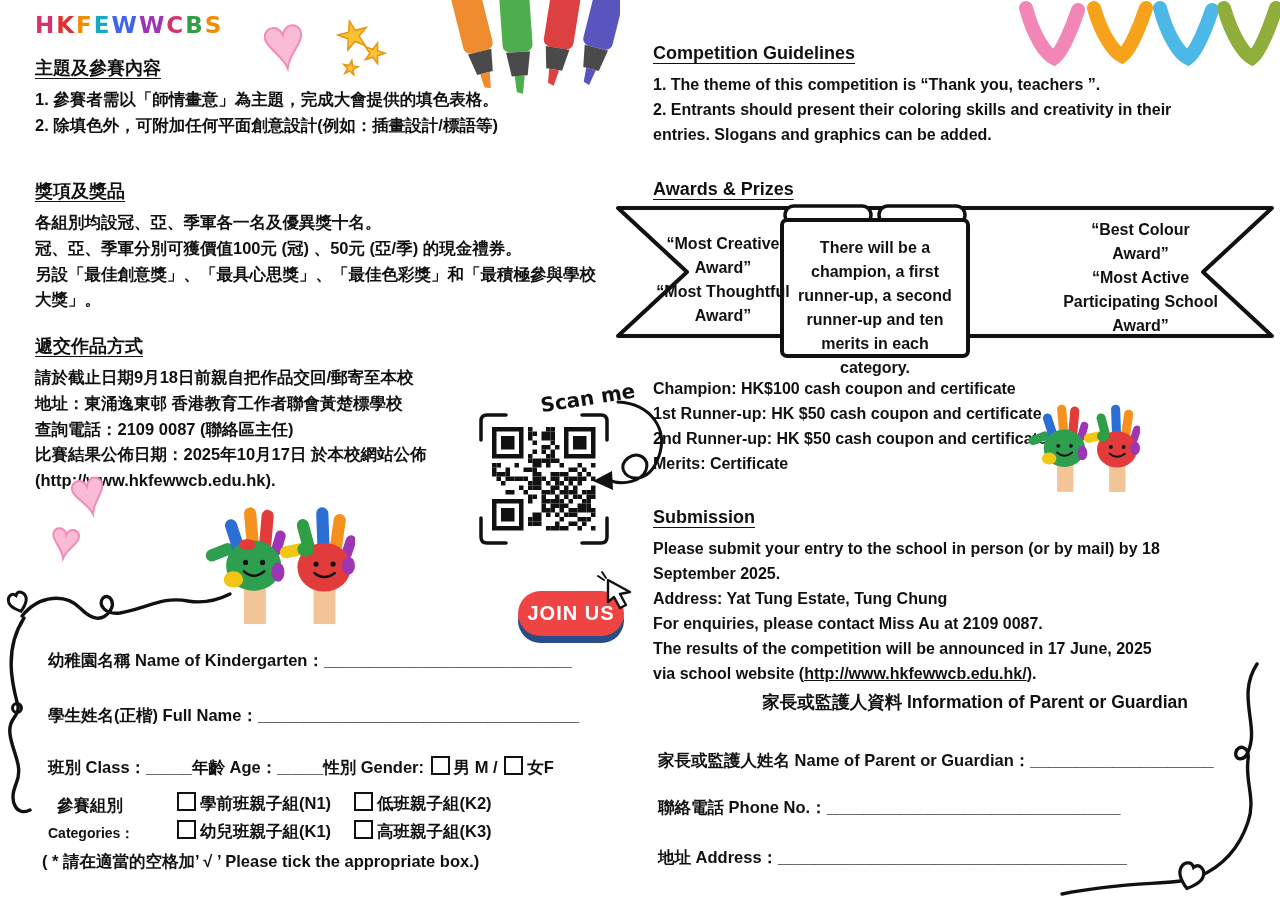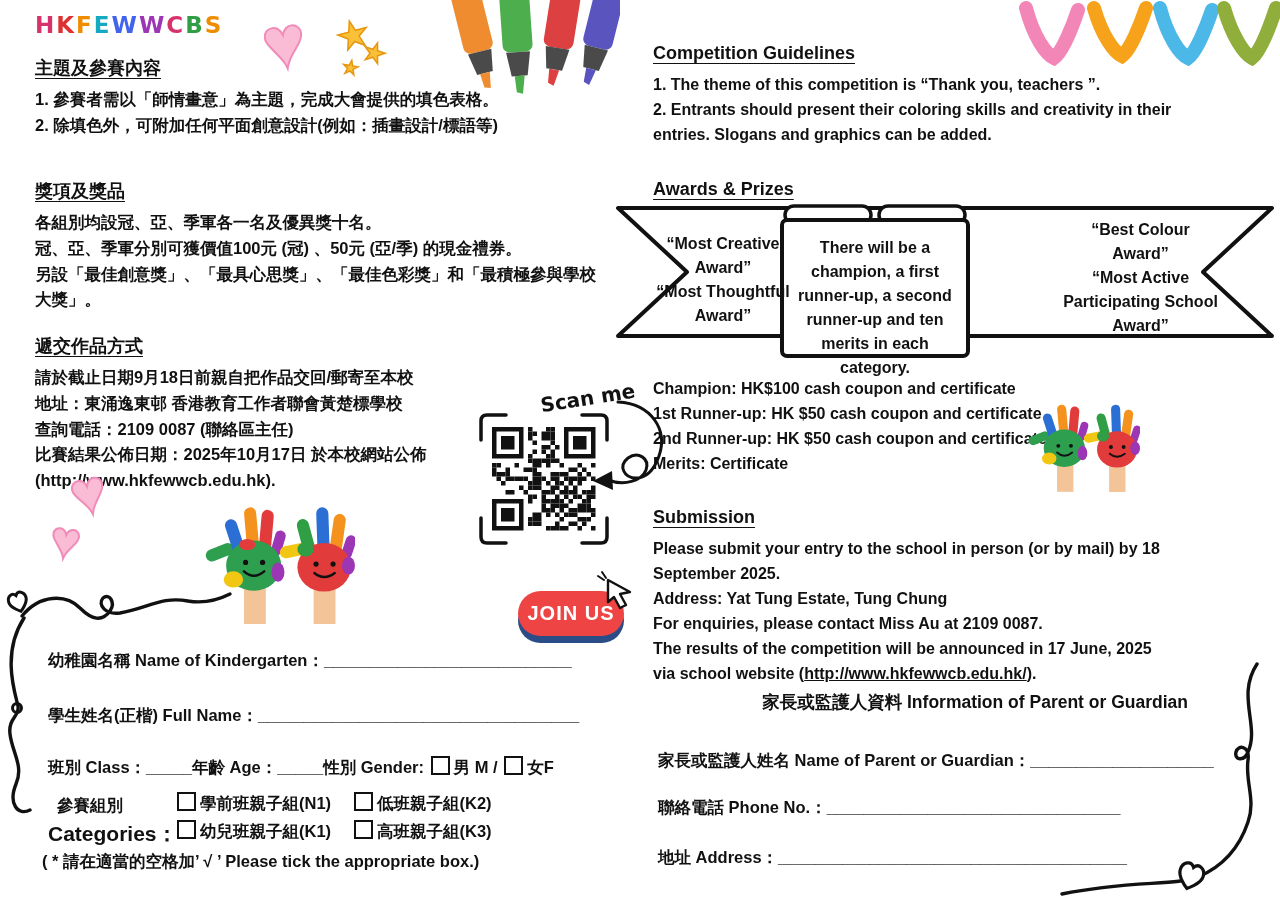--- a/index.html
+++ b/index.html
@@ -424,21 +424,21 @@
 
 <div class="abs zh" style="left:48px;top:648px">幼稚園名稱 Name of Kindergarten：___________________________</div>
 <div class="abs zh" style="left:48px;top:703px">學生姓名(正楷) Full Name：___________________________________</div>
 <div class="abs zh" style="left:48px;top:755px">
   <span>班別 Class：_____年齡 Age：_____性別 Gender:</span>
   <span class="cb"></span><span>男 M</span><span> / </span><span class="cb"></span><span>女F</span>
 </div>
 <div class="abs zh" style="left:57px;top:793px">參賽組別</div>
 <div class="abs zh" style="left:175px;top:791px"><span class="cb"></span><span>學前班親子組(N1)</span></div>
 <div class="abs zh" style="left:352px;top:791px"><span class="cb"></span><span>低班親子組(K2)</span></div>
-<div class="abs en" style="left:48px;top:821px;font-size:21px">Categories：</div>
+<div class="abs en" style="left:48px;top:821px;font-size:14px">Categories：</div>
 <div class="abs zh" style="left:175px;top:819px"><span class="cb"></span><span>幼兒班親子組(K1)</span></div>
 <div class="abs zh" style="left:352px;top:819px"><span class="cb"></span><span>高班親子組(K3)</span></div>
 <div class="abs zh" style="left:42px;top:849px">( * 請在適當的空格加’ √ ’ Please tick the appropriate box.)</div>
 
 <div class="abs parenthead" style="left:660px;top:690px;width:528px">家長或監護人資料 Information of Parent or Guardian</div>
 <div class="abs zh" style="left:658px;top:748px">家長或監護人姓名 Name of Parent or Guardian：____________________</div>
 <div class="abs zh" style="left:658px;top:795px">聯絡電話 Phone No.：________________________________</div>
 <div class="abs zh" style="left:658px;top:845px">地址 Address：______________________________________</div>
 
 </body></html>

